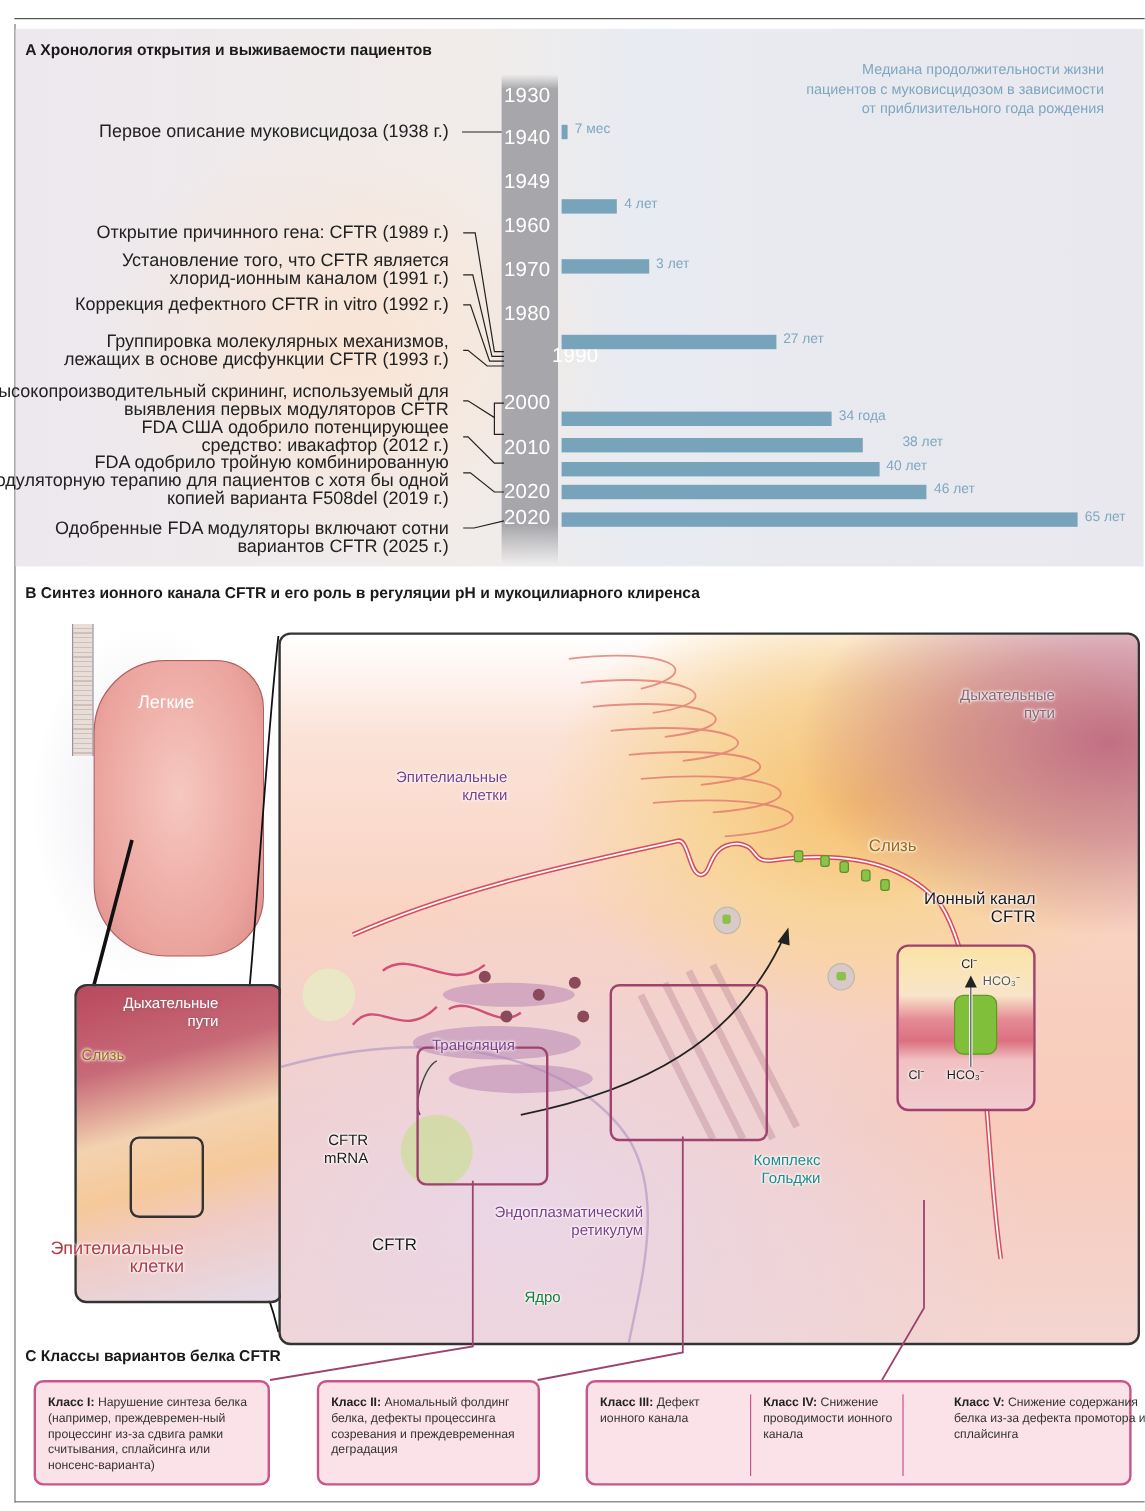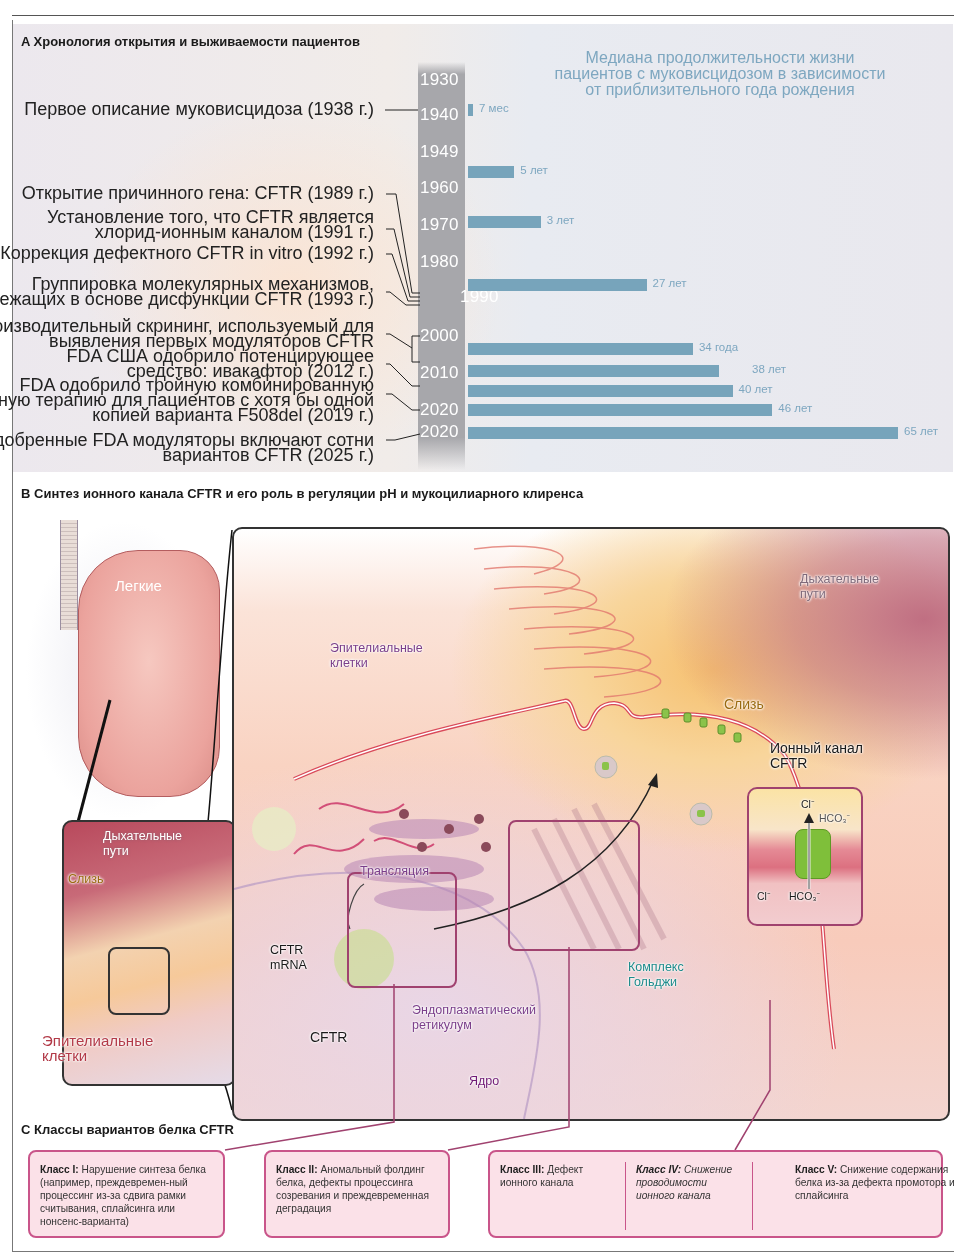--- a/index.html
+++ b/index.html
@@ -8,49 +8,49 @@
   .frame{position:absolute;left:12px;top:20px;width:942px;height:1232px;border-left:1px solid #777;border-bottom:1px solid #777;box-sizing:border-box;}
   .sec-title{position:absolute;font-weight:bold;font-size:13px;color:#1a1a1a;white-space:nowrap;}
   
   .panelA{position:absolute;left:13px;top:24px;width:940px;height:448px;
     background:
       radial-gradient(ellipse 300px 260px at 280px 260px, rgba(253,226,205,0.75), rgba(253,226,205,0) 70%),
       linear-gradient(90deg,#ece8ee 0%,#f1ece9 40%,#e8ebf1 55%,#e9e8ee 100%);}
   .axisbar{position:absolute;left:418px;top:62px;width:47px;height:408px;
     background:linear-gradient(180deg,rgba(170,170,175,0) 0%,#a7a7ab 3%,#a7a7ab 92%,rgba(170,170,175,0) 100%);}
   .ytick{position:absolute;left:420px;width:44px;color:#fff;font-size:17px;text-align:left;letter-spacing:0.2px;}
-  .event{position:absolute;right:580px;text-align:right;font-size:18px;line-height:15px;color:#222;white-space:nowrap;}
-  .chart-title{position:absolute;left:520px;top:50px;width:400px;text-align:center;color:#7ea7c0;font-size:16px;line-height:16px;}
+  .event{position:absolute;right:580px;text-align:right;font-size:15px;line-height:15px;color:#222;white-space:nowrap;}
+  .chart-title{position:absolute;left:520px;top:50px;width:400px;text-align:right;color:#7ea7c0;font-size:12px;line-height:16px;}
   .bar{position:absolute;left:468px;height:12px;background:#77a4bb;}
   .barlabel{position:absolute;color:#7ea7c0;font-size:11.5px;white-space:nowrap;}
   svg.connectors{position:absolute;left:0;top:0;}
   .lung-area{position:absolute;left:25px;top:520px;width:195px;height:300px;border-radius:50% 50% 45% 45%;
     background:radial-gradient(ellipse at 50% 50%,rgba(220,220,232,0.6),rgba(255,255,255,0) 70%);}
   .lung{position:absolute;left:78px;top:550px;width:140px;height:245px;border-radius:60px 40px 50px 60px;
     background:radial-gradient(ellipse at 50% 45%,#f6c8c0,#eba39d 70%,#d98b86);border:1.5px solid #b45d5f;}
   .trachea{position:absolute;left:60px;top:520px;width:16px;height:110px;background:repeating-linear-gradient(180deg,#e9ddd7 0 3px,#cdbfbc 3px 4px);border-left:1px solid #9b8ea0;border-right:1px solid #9b8ea0;}
   .inset-left{position:absolute;left:62px;top:820px;width:170px;height:262px;border:2px solid #333;border-radius:10px;overflow:hidden;
     background:linear-gradient(165deg,#b8495c 0%,#c86a78 25%,#f3d2b0 45%,#f6c99a 60%,#f0cbc6 75%,#e5dbe8 100%);}
   .inset-left .zoombox{position:absolute;left:44px;top:125px;width:58px;height:64px;border:2px solid #333;border-radius:8px;}
   .big-panel{position:absolute;left:232px;top:527px;width:714px;height:590px;border:2px solid #333;border-radius:10px;overflow:hidden;
     background:
       radial-gradient(ellipse 260px 160px at 690px 90px,#c06f82 0%,rgba(192,111,130,0.6) 50%,rgba(192,111,130,0) 100%),
       radial-gradient(ellipse 330px 230px at 480px 140px,#f6c06f 0%,#f8d59b 40%,rgba(248,213,155,0) 80%),
       radial-gradient(ellipse 420px 260px at 200px 480px,#e9d6e6 0%,rgba(233,214,230,0.5) 60%,rgba(233,214,230,0) 100%),
       linear-gradient(180deg,#ffffff 0%,#fbe3d8 14%,#f9d3c2 40%,#f8cbbb 70%,#f3d5d0 100%);}
   .box-mag{position:absolute;border:2px solid #a0426f;border-radius:8px;}
-  .lbl{position:absolute;font-size:12.5px;text-align:left;white-space:nowrap;text-shadow:0 0 3px #fff,0 0 3px #fff,0 0 2px #fff;line-height:15px;}
+  .lbl{position:absolute;font-size:12.5px;text-align:right;white-space:nowrap;text-shadow:0 0 3px #fff,0 0 3px #fff,0 0 2px #fff;line-height:15px;}
   .lbl.purple{color:#7a3e8a;}
   .lbl.teal{color:#1c8b8b;}
   .lbl.gold{color:#9a6a10;font-size:14px;}
   .lbl.red{color:#b23a48;font-size:15px;}
   .lbl.dark{color:#1a1a1a;}
   .lbl.gray{color:#806a7a;}
   .lbl.white{color:#fff;text-shadow:none;font-size:15px;}
-  .lbl.blue{color:#701a75;margin-left:32px;}
+  .lbl.blue{color:#15803d;}
   .cftr-inset{position:absolute;left:747px;top:787px;width:112px;height:135px;border:2px solid #a0426f;border-radius:10px;overflow:hidden;
     background:linear-gradient(180deg,#fbe3a5 0%,#f8e5c9 30%,#e58a95 45%,#dc7080 58%,#f1c1c2 70%,#f2cccf 100%);}
   .channel{position:absolute;left:46px;top:40px;width:34px;height:48px;border-radius:8px;background:#7fbf3a;border:1px solid #5d9a24;}
   
   .classbox{position:absolute;top:1150px;height:88px;border:2px solid #c9558a;border-radius:8px;background:#fbe1e8;box-sizing:border-box;}
   .classtext{position:absolute;font-size:10.2px;line-height:13px;color:#333;}
   .classtext b{color:#222;}
   .vsep{position:absolute;top:1162px;width:1px;height:68px;background:#c9558a;}
 </style>
 </head>
@@ -75,21 +75,21 @@
     <div class="ytick" style="top: 363px;">2010</div>
     <div class="ytick" style="top: 400px;">2020</div>
     <div class="ytick" style="top: 422px;">2020</div>
   </div>
 
 <div class="chart-title" id="chartTitle">Медиана продолжительности жизни<br>пациентов с муковисцидозом в зависимости<br>от приблизительного года рождения</div>
 <div id="bars">
     <div class="bar" style="top: 104px; width: 5px; background: rgb(119, 164, 187);"></div>
     <div class="barlabel" style="top: 102px; left: 479px; color: rgb(126, 167, 192);">7 мес</div>
     <div class="bar" style="top: 166px; width: 46.3077px; background: rgb(119, 164, 187);"></div>
-    <div class="barlabel" style="top: 164px; left: 520.308px; color: rgb(126, 167, 192);">5 лет</div>
+    <div class="barlabel" style="top: 164px; left: 520.308px; color: rgb(126, 167, 192);">4 лет</div>
     <div class="bar" style="top: 216px; width: 72.7692px; background: rgb(119, 164, 187);"></div>
     <div class="barlabel" style="top: 214px; left: 546.769px; color: rgb(126, 167, 192);">3 лет</div>
     <div class="bar" style="top: 279px; width: 178.615px; background: rgb(119, 164, 187);"></div>
     <div class="barlabel" style="top: 277px; left: 652.615px; color: rgb(126, 167, 192);">27 лет</div>
     <div class="bar" style="top: 343px; width: 224.923px; background: rgb(119, 164, 187);"></div>
     <div class="barlabel" style="top: 341px; left: 698.923px; color: rgb(126, 167, 192);">34 года</div>
     <div class="bar" style="top: 365px; width: 251.385px; background: rgb(119, 164, 187);"></div>
     <div class="barlabel" style="top: 363px; left: 752px; color: rgb(126, 167, 192);">38 лет</div>
     <div class="bar" style="top: 385px; width: 264.615px; background: rgb(119, 164, 187);"></div>
     <div class="barlabel" style="top: 383px; left: 738.615px; color: rgb(126, 167, 192);">40 лет</div>
@@ -265,19 +265,19 @@
 <div class="classbox" style="left:264px;width:186px;"></div>
 <div class="classtext" style="left:276px;top:1163px;width:170px;">
   <b>Класс II:</b> <span>Аномальный фолдинг белка, дефекты процессинга созревания и преждевременная деградация</span>
 </div>
 
 <div class="classbox" style="left:488px;width:455px;"></div>
 <div class="classtext" style="left:500px;top:1163px;width:120px;">
   <b>Класс III:</b> <span>Дефект ионного канала</span>
 </div>
 <div class="vsep" style="left:625px;"></div>
-<div class="classtext" style="left:636px;top:1163px;width:110px;font-style:italic;">
+<div class="classtext" style="left:636px;top:1163px;width:110px;">
   <b>Класс IV:</b> <span>Снижение проводимости ионного канала</span>
 </div>
 <div class="vsep" style="left:752px;"></div>
 <div class="classtext" style="left:795px;top:1163px;width:175px;">
   <b>Класс V:</b> <span>Снижение содержания белка из-за дефекта промотора или сплайсинга</span>
 </div>
 
 </body></html>

